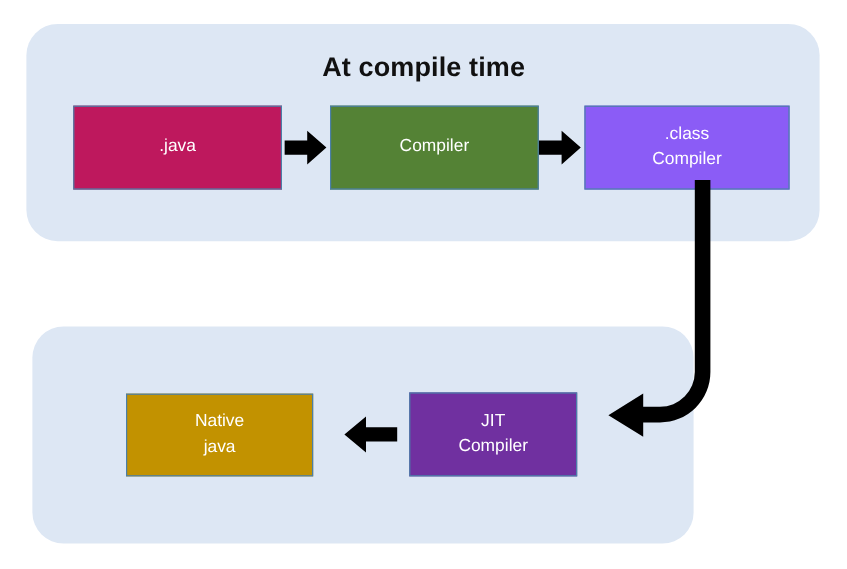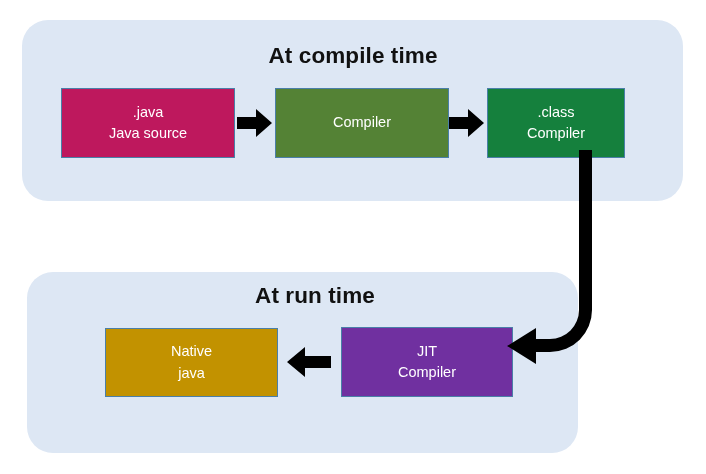--- a/index.html
+++ b/index.html
@@ -78,36 +78,36 @@
   #node-compiler {
     left: 275px;
     top: 88px;
     width: 174px;
     height: 70px;
     background: #548235;
   }
   #node-class {
     left: 487px;
     top: 88px;
-    width: 138px;
+    width: 171px;
     height: 70px;
-    background: #15803d;
+    background: #8b5cf6;
   }
   #node-native {
     left: 105px;
     top: 328px;
-    width: 173px;
+    width: 156px;
     height: 69px;
     background: #c29200;
     text-align: right;
   }
   #node-jit {
     left: 341px;
     top: 327px;
-    width: 172px;
+    width: 140px;
     height: 70px;
     background: #7030a0;
   }
   .node-line { display: block; }
   .arrow {
     position: absolute;
   }
   #arrow-java-compiler {
     left: 237px;
     top: 107px;
@@ -128,25 +128,23 @@
 </head>
 <body>
 
 <div id="canvas">
 
   <div class="panel" id="panel-compile"></div>
   <div class="panel" id="panel-runtime"></div>
 
   <div class="panel-title" id="title-compile">At compile time</div>
 
-  <div class="panel-title" id="title-runtime">At run time</div>
 
   <div class="node" id="node-java">
     <span class="node-line">.java</span>
-    <span class="node-line">Java source</span>
   </div>
 
   <div class="node" id="node-compiler">
     <span class="node-line">Compiler</span>
   </div>
 
   <div class="node" id="node-class">
     <span class="node-line">.class</span>
     <span class="node-line">Compiler</span>
   </div>

